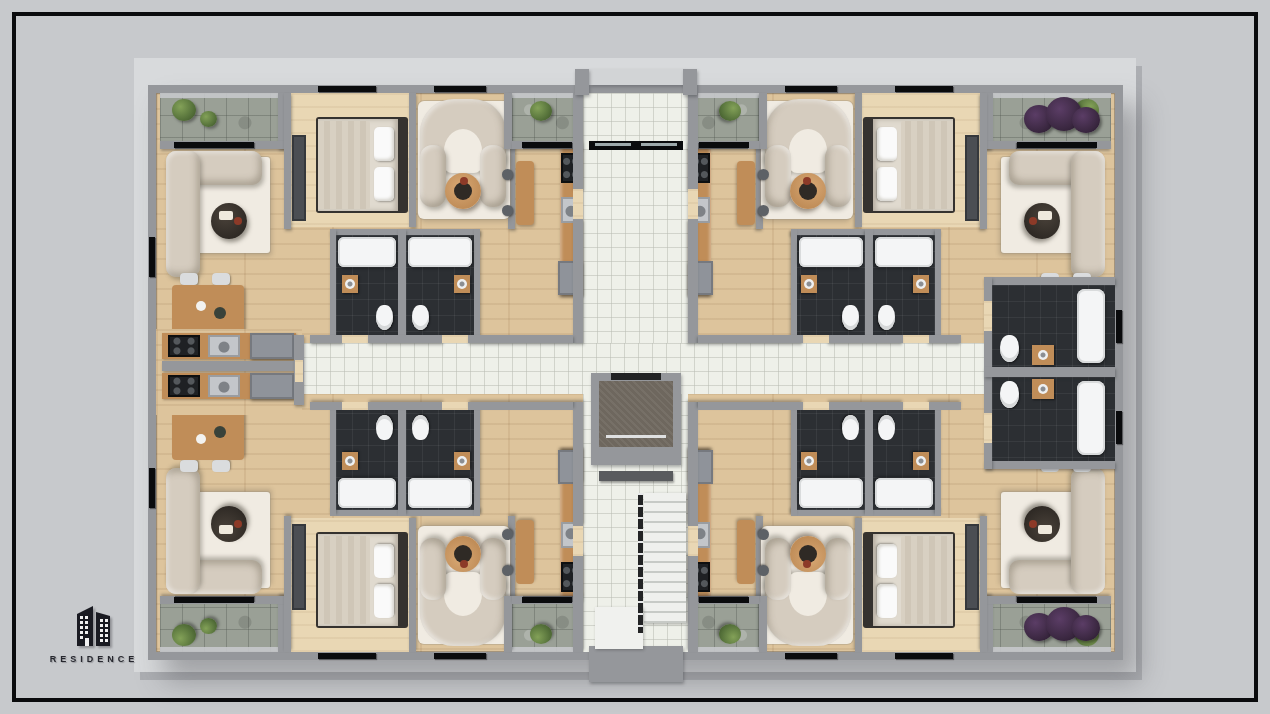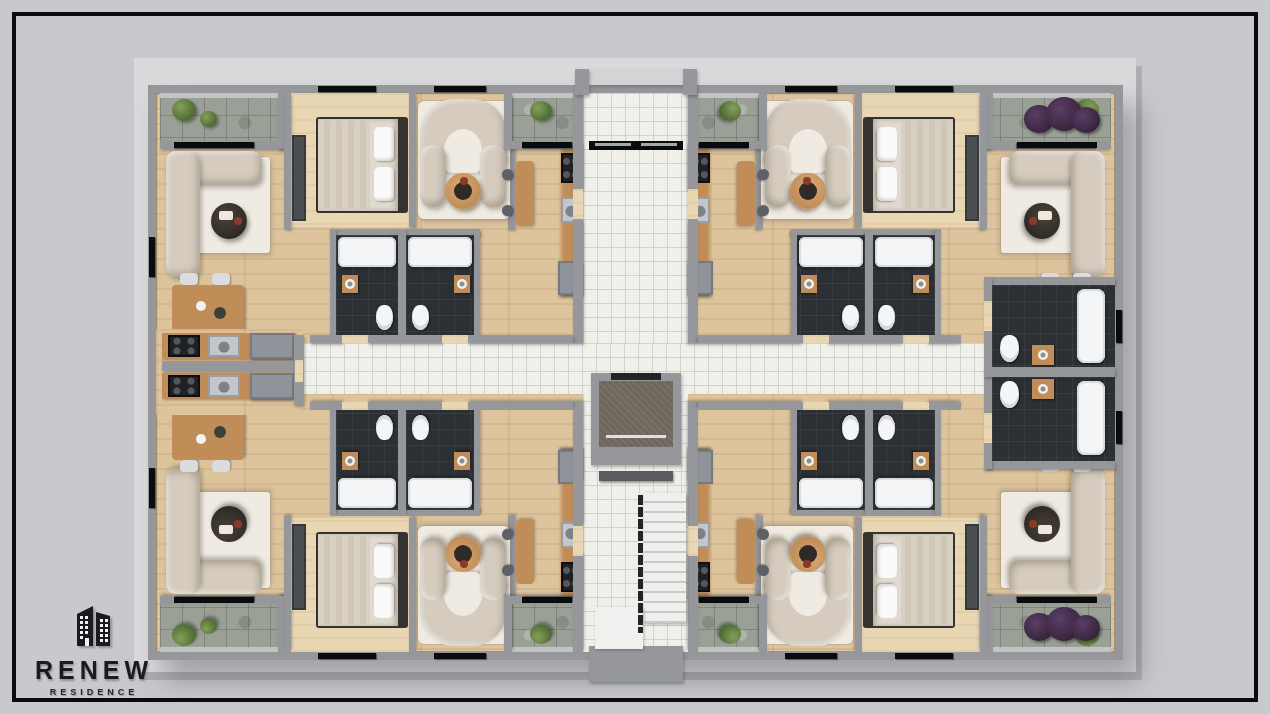--- a/index.html
+++ b/index.html
@@ -578,17 +578,16 @@
       <rect x="31" y="24" width="3" height="3"></rect>
         <rect x="36" y="24" width="3" height="3"></rect>
       <rect x="31" y="29" width="3" height="3"></rect>
         <rect x="36" y="29" width="3" height="3"></rect>
       <rect x="31" y="34" width="3" height="3"></rect>
         <rect x="36" y="34" width="3" height="3"></rect>
       <rect x="31" y="39" width="3" height="3"></rect>
         <rect x="36" y="39" width="3" height="3"></rect>
     </g>
   </svg>
-  <div class="logo-title">RENEW</div>
   <div class="logo-sub">RESIDENCE</div>
 </div>
 
 <div class="frame"></div>
 
 </body></html>

